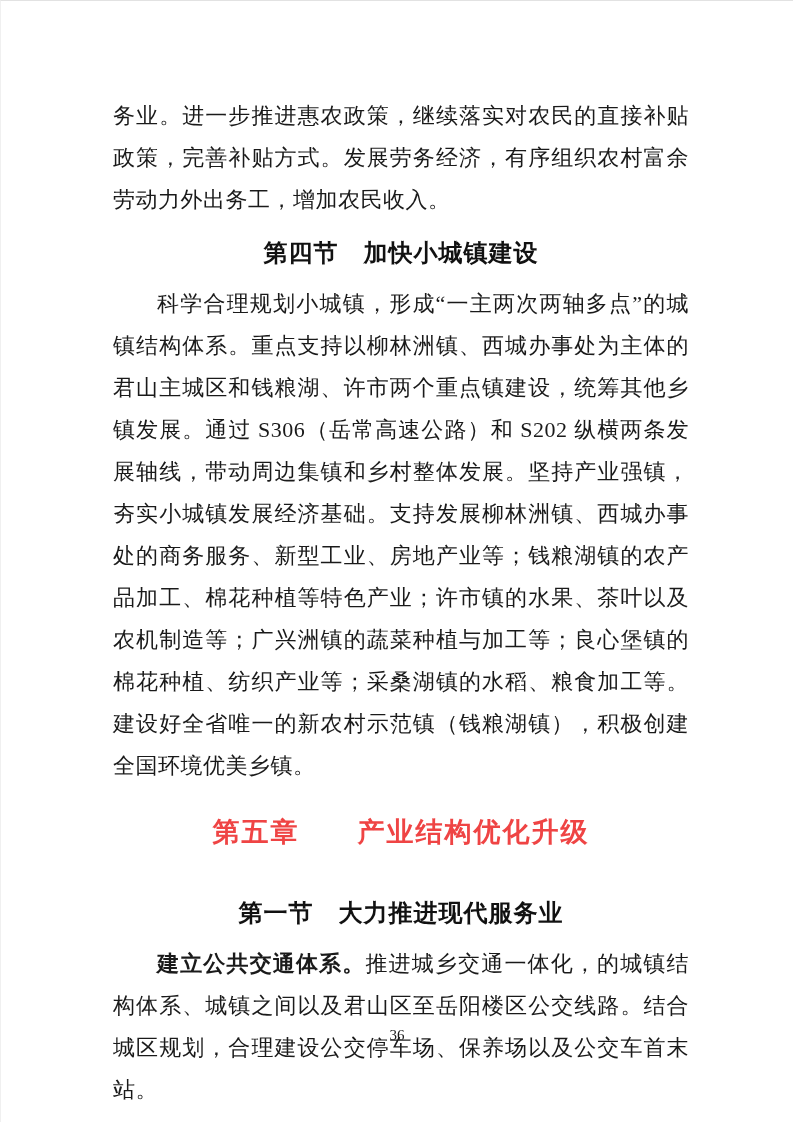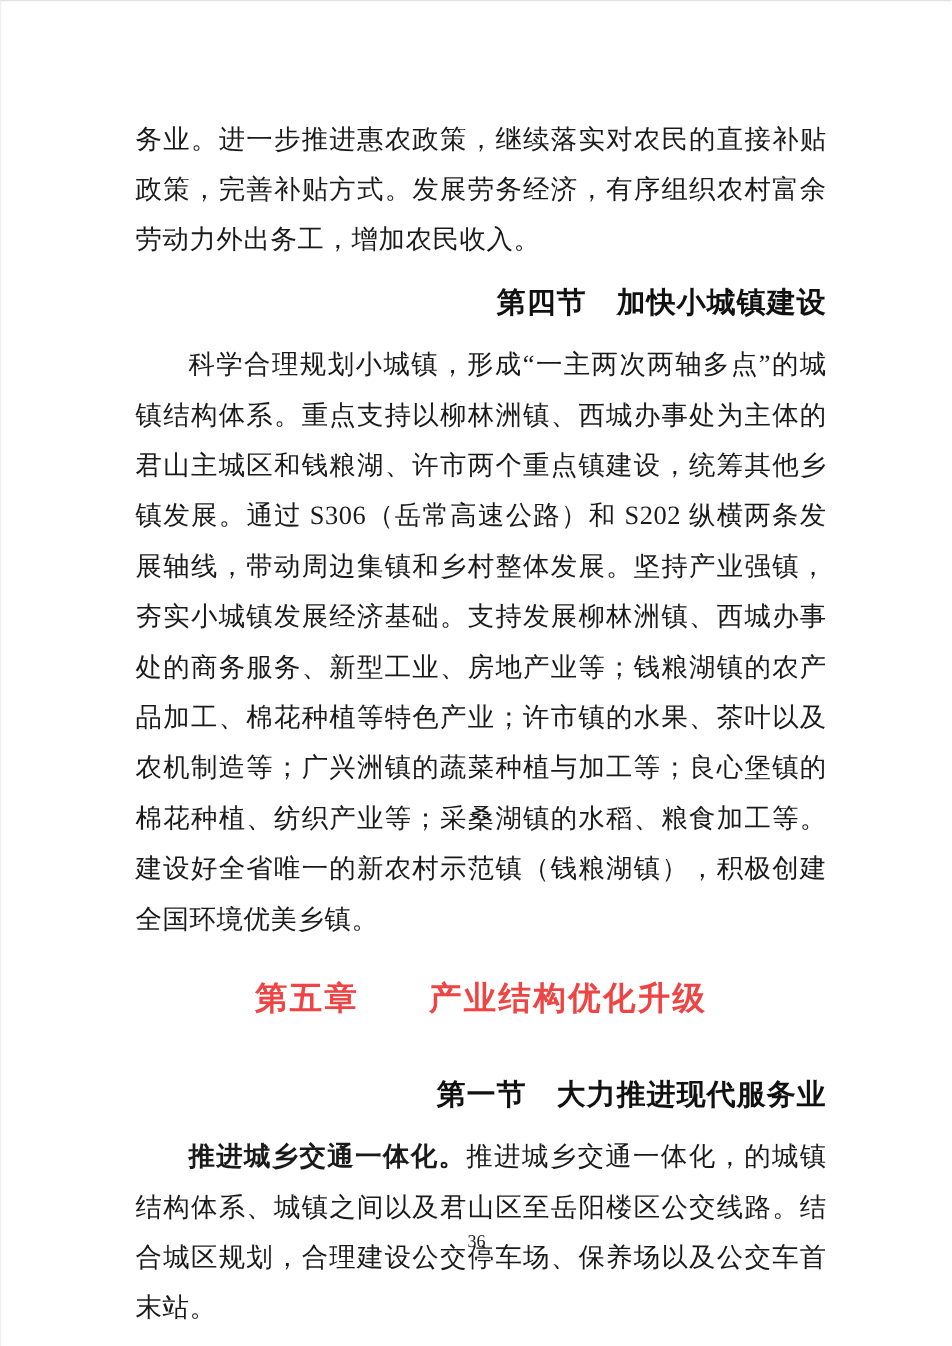--- a/index.html
+++ b/index.html
@@ -38,21 +38,21 @@
     margin-top: 94px;
   }
   p.body-para.indent {
     text-indent: 2em;
   }
   .section-heading {
     margin: 16px 0 14px 0;
     font-size: 24px;
     line-height: 32px;
     font-weight: bold;
-    text-align: right;
+    text-align: center;
     font-family: "Liberation Sans", "DejaVu Sans", sans-serif;
     letter-spacing: 1px;
     color: #111111;
   }
   .chapter-heading {
     margin: 26px 0 0 0;
     font-size: 27px;
     line-height: 38px;
     font-weight: bold;
     text-align: center;
@@ -89,18 +89,18 @@
     <p class="body-para first">务业。进一步推进惠农政策，继续落实对农民的直接补贴政策，完善补贴方式。发展劳务经济，有序组织农村富余劳动力外出务工，增加农民收入。</p>
 
     <div class="section-heading">第四节　加快小城镇建设</div>
 
     <p class="body-para indent">科学合理规划小城镇，形成“一主两次两轴多点”的城镇结构体系。重点支持以柳林洲镇、西城办事处为主体的君山主城区和钱粮湖、许市两个重点镇建设，统筹其他乡镇发展。通过 S306（岳常高速公路）和 S202 纵横两条发展轴线，带动周边集镇和乡村整体发展。坚持产业强镇，夯实小城镇发展经济基础。支持发展柳林洲镇、西城办事处的商务服务、新型工业、房地产业等；钱粮湖镇的农产品加工、棉花种植等特色产业；许市镇的水果、茶叶以及农机制造等；广兴洲镇的蔬菜种植与加工等；良心堡镇的棉花种植、纺织产业等；采桑湖镇的水稻、粮食加工等。建设好全省唯一的新农村示范镇（钱粮湖镇），积极创建全国环境优美乡镇。</p>
 
     <div class="chapter-heading">第五章　　产业结构优化升级</div>
 
     <div class="section-heading sub">第一节　大力推进现代服务业</div>
 
-    <p class="body-para indent"><span class="lead-bold">推进城乡交通一体化。</span><span>推进城乡交通一体化，的城镇结构体系、城镇之间以及君山区至岳阳楼区公交线路。结合城区规划，合理建设公交停车场、保养场以及公交车首末站。</span></p>
+    <p class="body-para indent"><span class="lead-bold">建立公共交通体系。</span><span>推进城乡交通一体化，的城镇结构体系、城镇之间以及君山区至岳阳楼区公交线路。结合城区规划，合理建设公交停车场、保养场以及公交车首末站。</span></p>
 
   </div>
 
   <div class="page-number">36</div>
 </div>
 
 </body></html>

